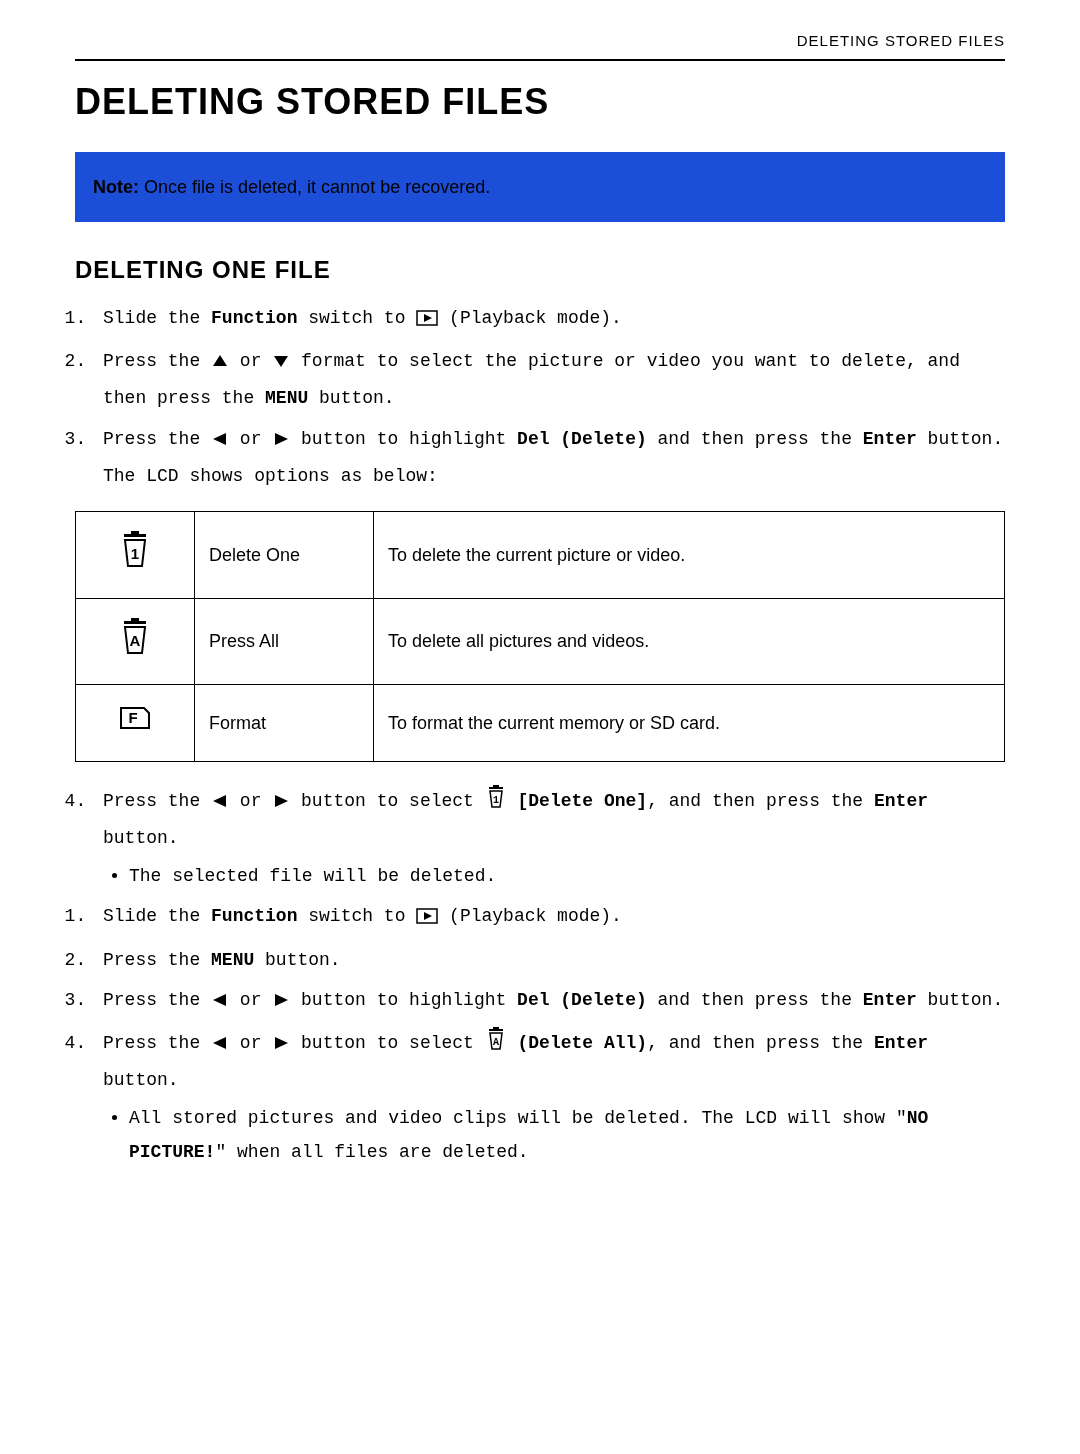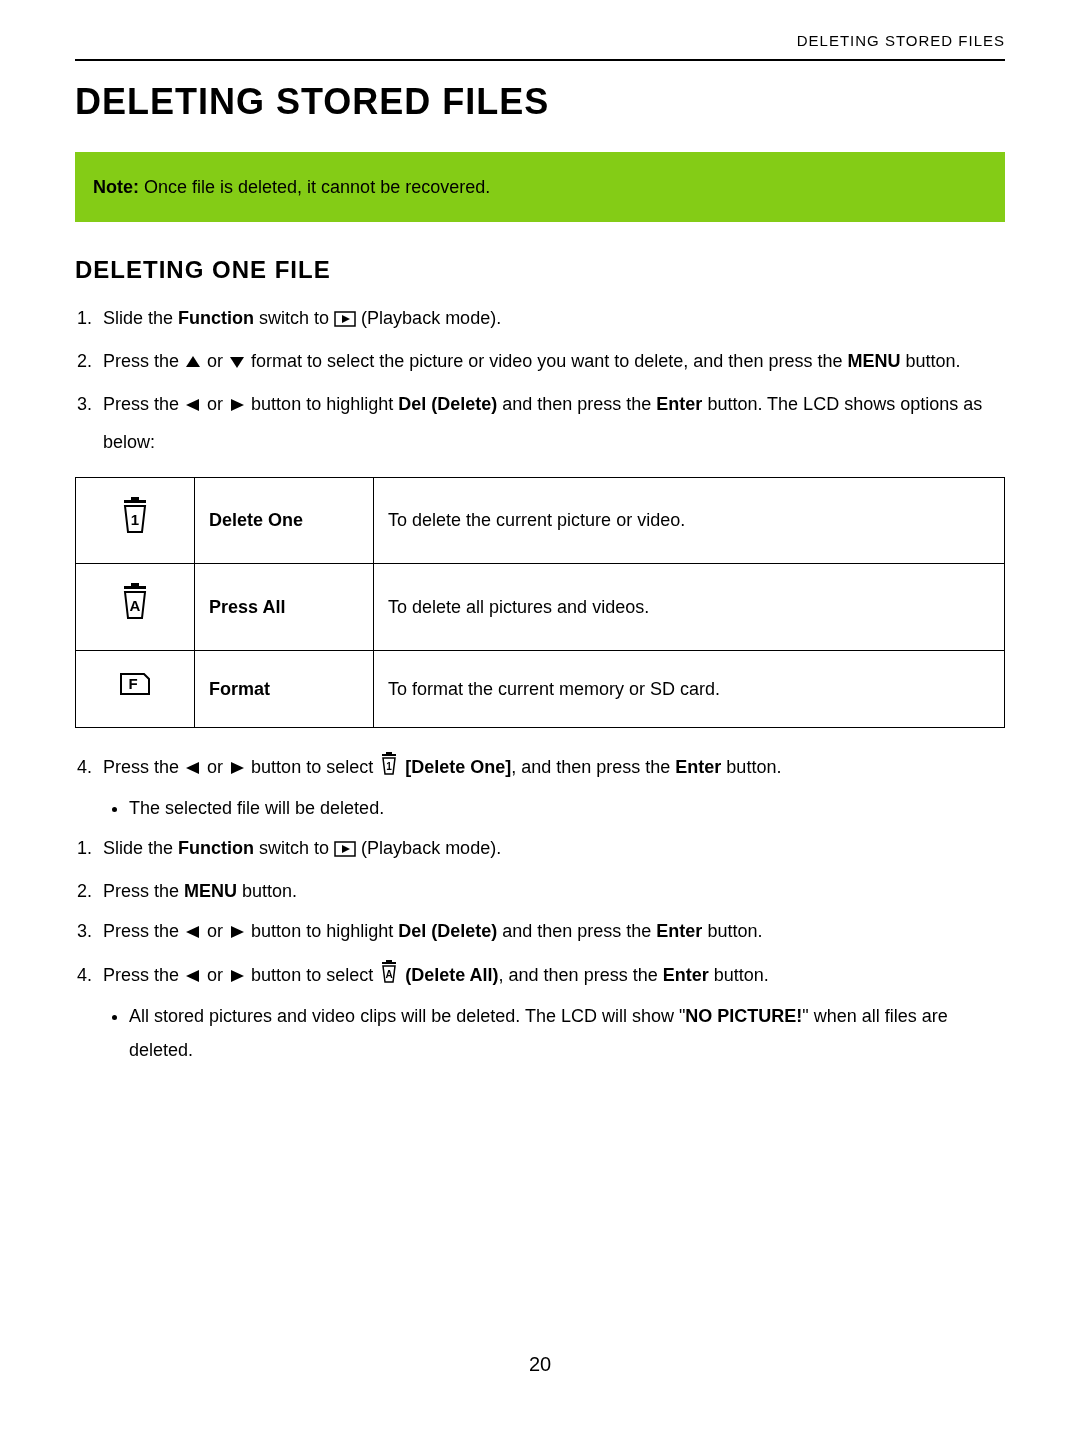--- a/index.html
+++ b/index.html
@@ -26,21 +26,21 @@
     padding-bottom: 5px;
     margin-bottom: 10px;
   }
   .main-title {
     font-size: 36px;
     font-weight: bold;
     letter-spacing: 1px;
     margin: 8px 0 20px 0;
   }
   .note-box {
-    background: #84cc16;
+    background: #1d4ed8;
     padding: 20px 18px;
     margin-bottom: 28px;
   }
   .note-box .note-label {
     font-weight: bold;
   }
   .subhead {
     font-size: 24px;
     font-weight: bold;
     letter-spacing: 1px;
@@ -48,20 +48,21 @@
   }
   ol.steps {
     margin: 0 0 0 22px;
     padding: 0;
   }
   ol.steps > li {
     padding-left: 6px;
     margin: 6px 0;
     font-size: 18px;
     line-height: 1.9;
+    font-family: Liberation Mono, monospace;
   }
   ul.sub {
     list-style: disc;
     margin: 4px 0 4px 26px;
     padding: 0;
   }
   ul.sub > li {
     margin: 2px 0;
   }
   .bold { font-weight: bold; }
@@ -75,21 +76,21 @@
     padding: 18px 14px;
     vertical-align: middle;
     font-size: 18px;
   }
   table.options td.icon-cell {
     width: 90px;
     text-align: center;
   }
   table.options td.label-cell {
     width: 150px;
-    font-weight: bold;
+    font-weight: normal;
   }
   .page-number {
     text-align: center;
     margin-top: 280px;
     font-size: 20px;
   }
   .icon {
     display: inline-block;
     vertical-align: middle;
   }

